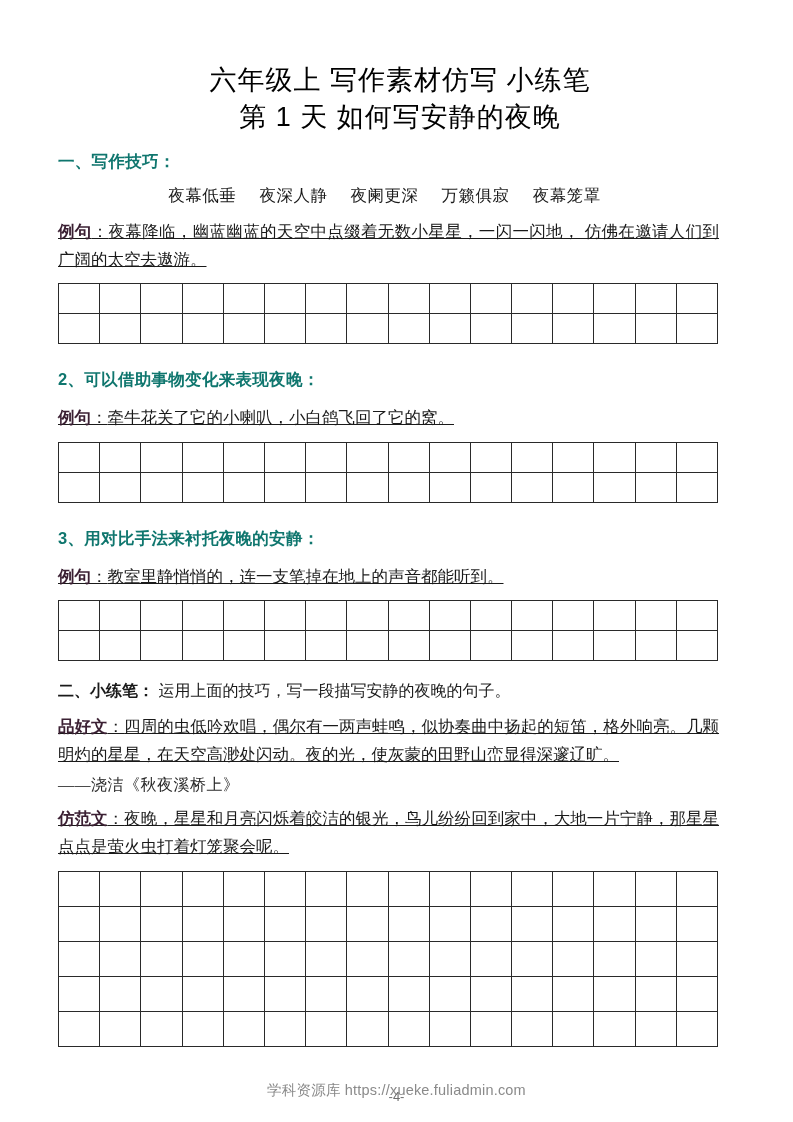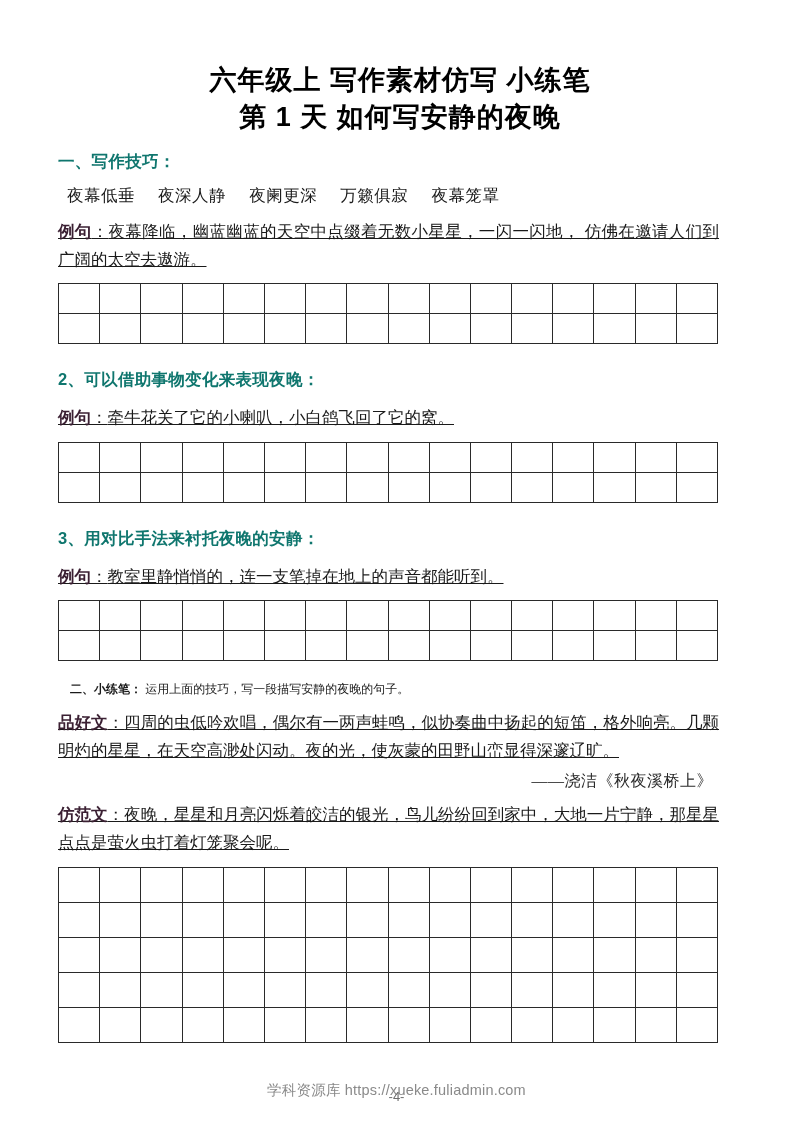--- a/index.html
+++ b/index.html
@@ -23,21 +23,21 @@
     padding: 0;
   }
 
   
   .title-block {
     text-align: center;
     padding-top: 62px;
   }
   .title-line {
     font-size: 27px;
-    font-weight: bold;
+    font-weight: normal;
     letter-spacing: 1px;
     line-height: 1.38;
     color: #000000;
     padding-left: 7px;
   }
 
   
   .content {
     padding: 0 74px 0 58px;
     margin-top: 14px;
@@ -48,21 +48,21 @@
     font-weight: bold;
     color: #0f766e;
     margin: 0 0 12px 0;
     letter-spacing: 0.3px;
   }
   .sec-heading.sub {
     margin-top: 5px;
   }
 
   .vocab-row {
-    text-align: left;
+    text-align: center;
     font-size: 16.5px;
     color: #1a1a1a;
     margin: 0 0 10px 0;
     letter-spacing: 0.5px;
     padding-right: 8px;
   }
   .vocab-row span { margin: 0 9px; }
 
   .example-para {
     font-size: 16.5px;
@@ -88,29 +88,29 @@
     border: 1px solid #2a2a2a;
     height: 29px;
     padding: 0;
   }
   .grid.tall td { height: 34px; }
 
   .gap-after-grid { height: 20px; }
 
   
   .part2-heading {
-    font-size: 12px;
+    font-size: 16px;
     font-weight: bold;
-    margin: 0 0 10px 12px;
+    margin: 0 0 10px 0;
   }
   .part2-heading .normal {
     font-weight: normal;
   }
   .attribution {
-    text-align: right;
+    text-align: left;
     font-family: "Liberation Serif", "DejaVu Serif", serif;
     font-size: 16px;
     color: #2a2a2a;
     margin: -4px 0 8px 0;
     padding-right: 6px;
     letter-spacing: 0.5px;
   }
 
   
   .footer {

